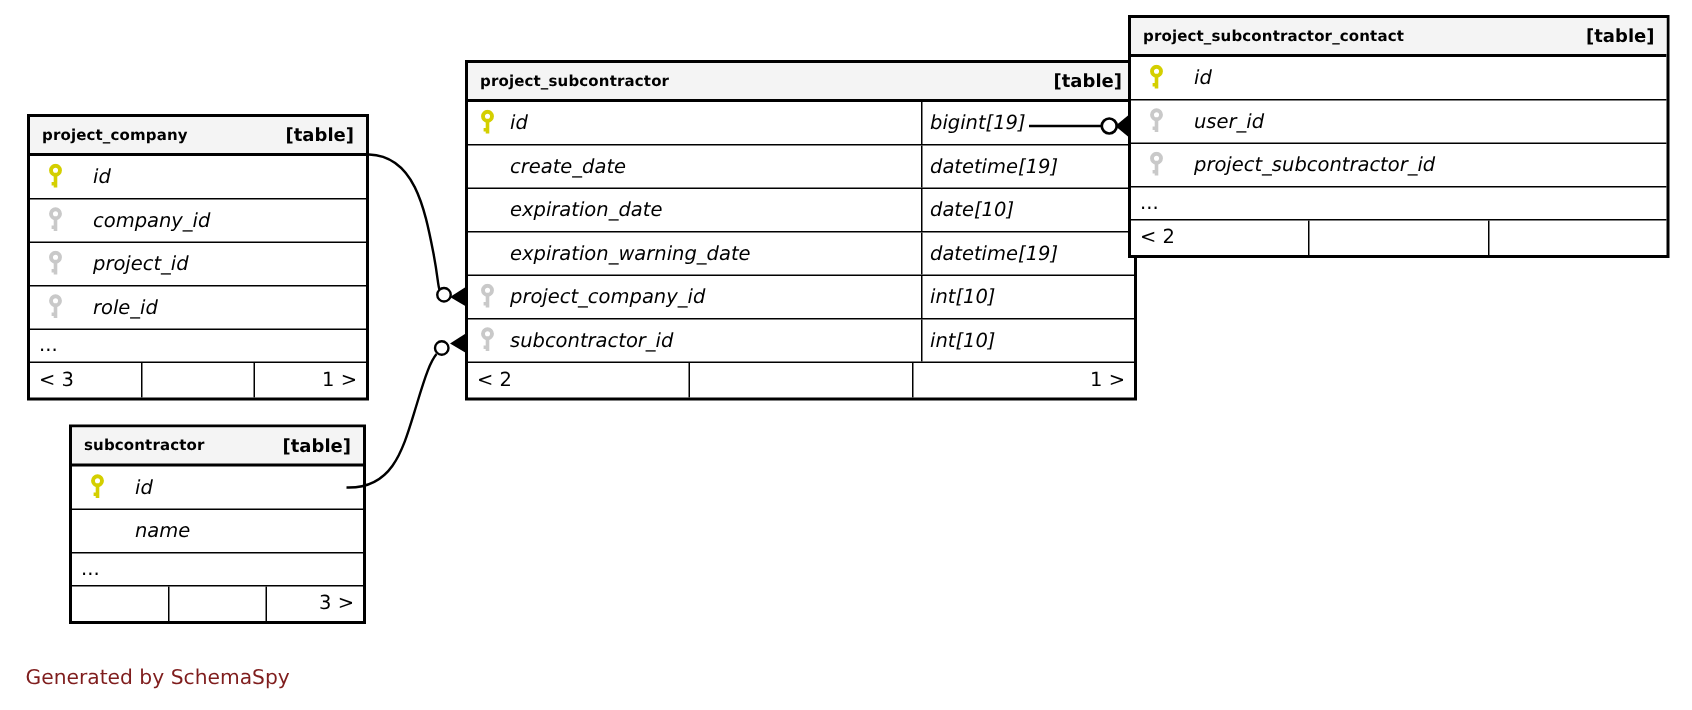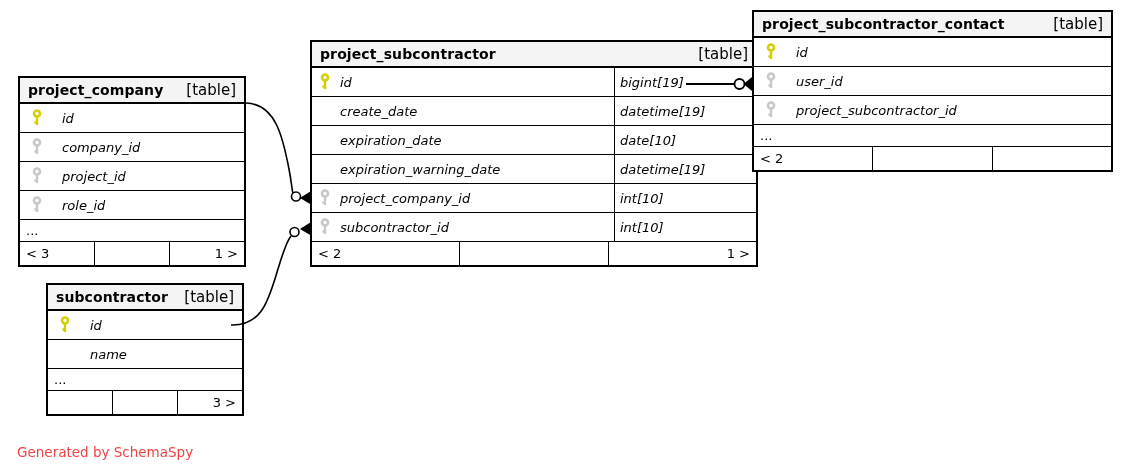--- a/index.html
+++ b/index.html
@@ -11,22 +11,22 @@
   .tbl {
     position:absolute; background:#fff;
     border:2px solid var(--border,#000);
     box-sizing:border-box; font-size:13px;
   }
   .hdr {
     display:flex; justify-content:space-between; align-items:center;
     background:var(--hdr,#f4f4f4); border-bottom:2px solid var(--border,#000);
     height:26px; padding:0 8px; box-sizing:border-box;
   }
-  .hdr .nm { font-weight:bold; font-size:14px; letter-spacing:.1px; }
-  .hdr .bd { font-size:15px; font-weight:normal; }
+  .hdr .nm { font-weight:bold; font-size:10px; letter-spacing:.1px; }
+  .hdr .bd { font-size:12px; font-weight:bold; }
   .row {
     position:relative; height:28px; border-bottom:1px solid var(--border,#000);
     box-sizing:content-box;
     font-style:italic;
   }
   .row .keyic { position:absolute; left:11px; top:5px; }
   .tbl.compact .row .keyic { left:7px; }
   .row .label {
     position:absolute; left:42px; top:0; height:100%;
     display:flex; align-items:center; white-space:nowrap;
@@ -45,21 +45,21 @@
   .tfoot .cell {
     flex:1; display:flex; align-items:center; padding:0 6px;
     white-space:nowrap; overflow:hidden;
   }
   .tfoot .cell + .cell { border-left:1px solid var(--border,#000); }
   .tfoot .cell.r { justify-content:flex-end; }
   .keyic { color:#c9c9c9; }
   .keyic.pk { color:var(--pk,#cfcf00); }
   .keyic.fk { color:var(--fk,#c9c9c9); }
   .connectors { position:absolute; left:0; top:0; pointer-events:none; }
-  .gennote { position:absolute; left:17px; top:444px; font-size:13.5px; color:#ef4444; }
+  .gennote { position:absolute; left:17px; top:444px; font-size:13.5px; color:#7f1d1d; }
 </style>
 </head>
 <body>
 
 <div class="stage">
 
   <div class="tbl" style="left:18px; top:60px; width:228px;margin-top:16px;">
     <div class="hdr">
       <span class="nm">project_company</span>
       <span class="bd">[table]</span>

